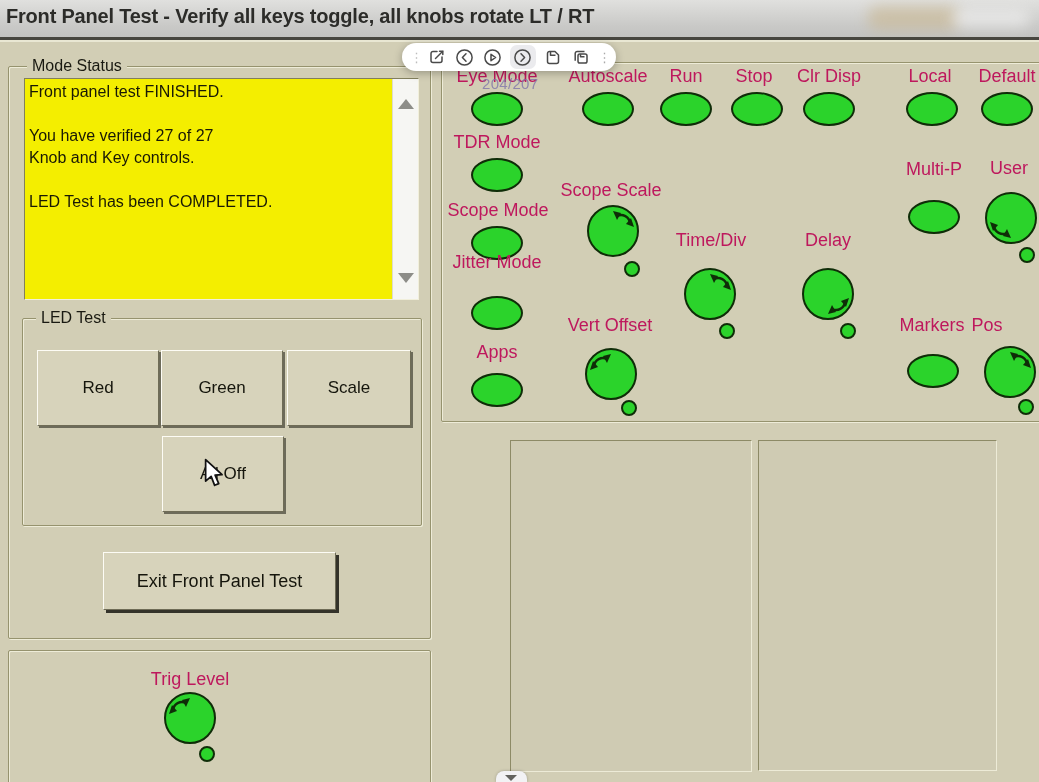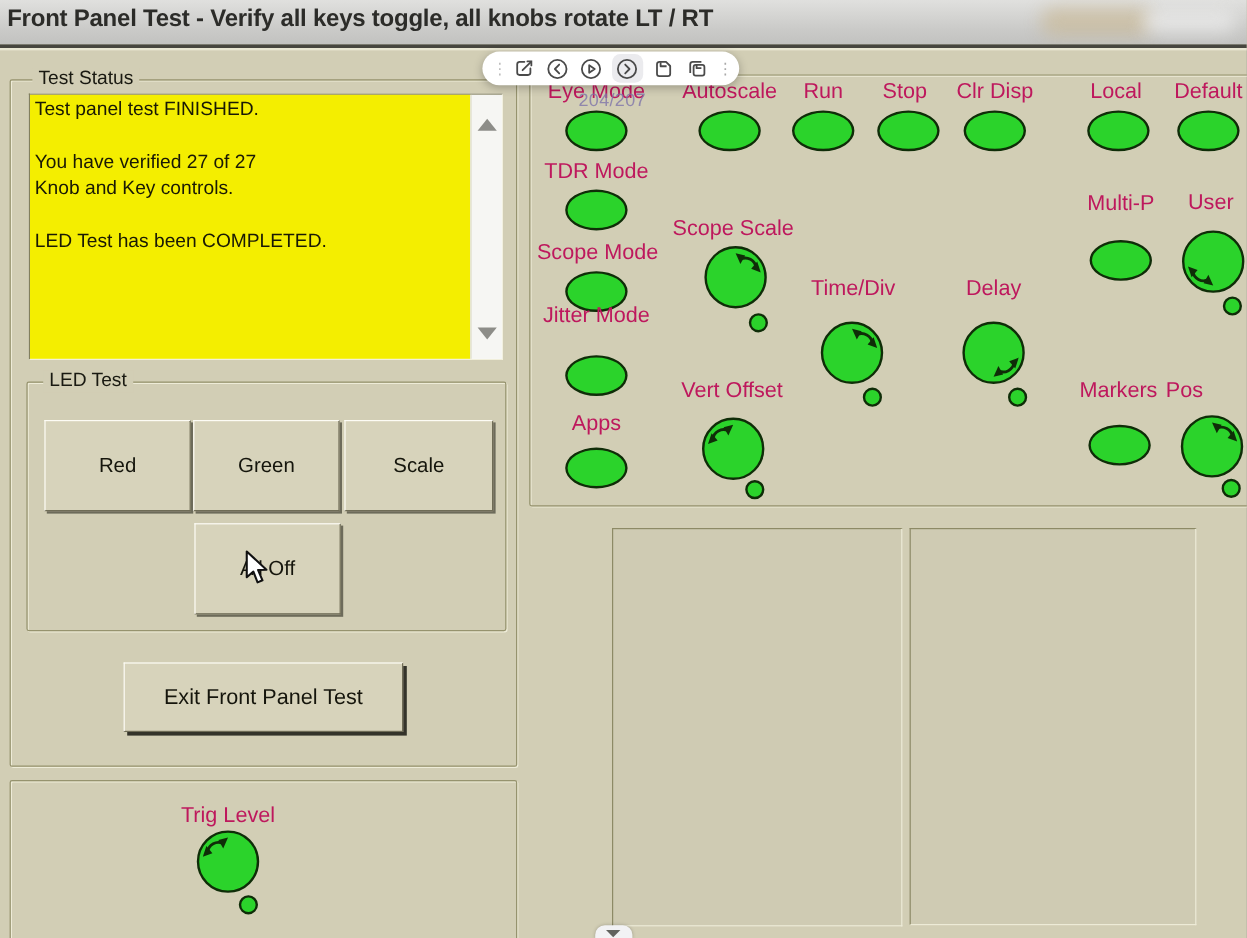--- a/index.html
+++ b/index.html
@@ -79,25 +79,25 @@
 
   <div class="titlebar">
     <div class="blur-blob" style="left:868px;top:6px;width:92px;height:24px;background:#c8b48a;opacity:.55;"></div>
     <div class="blur-blob" style="left:952px;top:9px;width:78px;height:18px;background:#efefef;opacity:.7;"></div>
     <div class="title">Front Panel Test - Verify all keys toggle, all knobs rotate LT / RT</div>
   </div>
   <div class="sep-dark"></div>
   <div class="sep-light"></div>
 
   <div class="groupbox" style="left:8px;top:66px;width:421px;height:571px;"></div>
-  <div class="legend" style="left:27px;top:57px;">Test Status</div>
+  <div class="legend" style="left:27px;top:57px;">Mode Status</div>
 
   <div class="log-wrap">
     <div class="log-text">
-      <div class="log-line">Test panel test FINISHED.</div>
+      <div class="log-line">Front panel test FINISHED.</div>
       <div class="log-line"></div>
       <div class="log-line">You have verified 27 of 27</div>
       <div class="log-line">Knob and Key controls.</div>
       <div class="log-line"></div>
       <div class="log-line">LED Test has been COMPLETED.</div>
     </div>
     <div class="log-scroll">
       <div class="tri-up"></div>
       <div class="tri-down"></div>
     </div>

